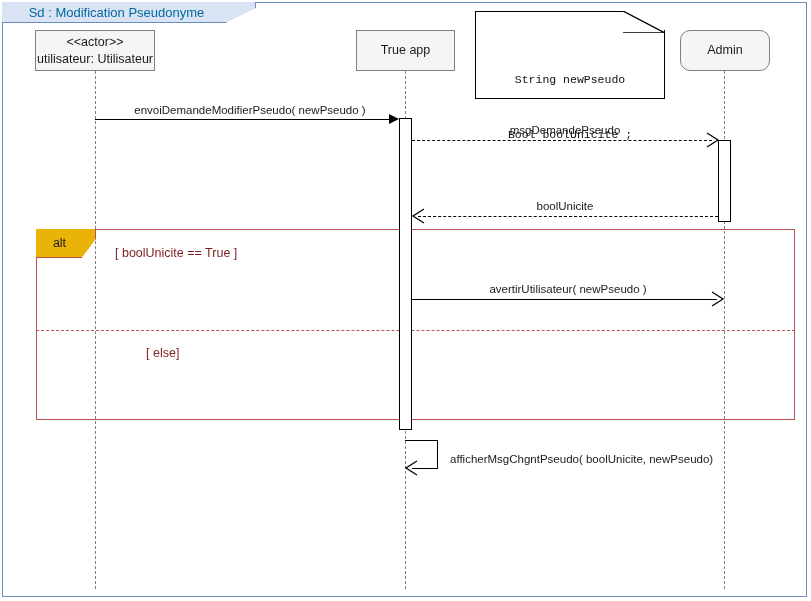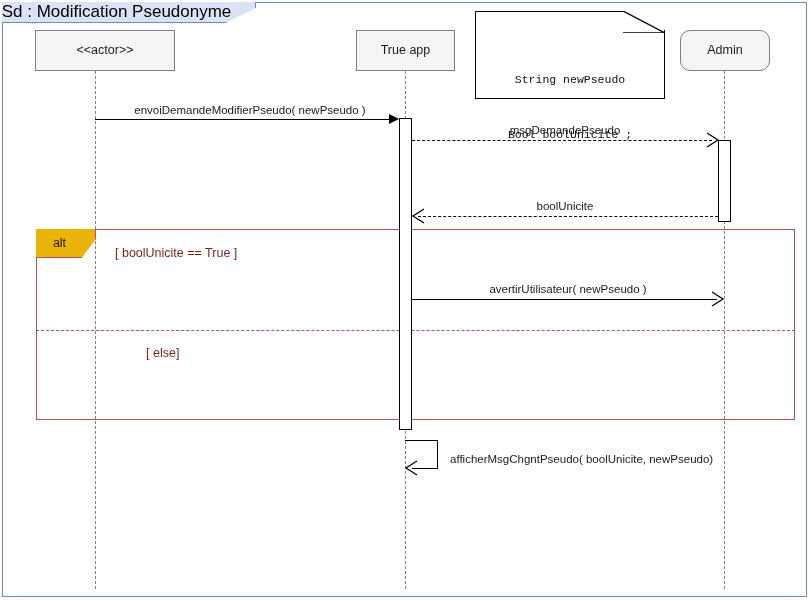--- a/index.html
+++ b/index.html
@@ -39,22 +39,22 @@
     border-bottom: 1.5px solid #6c8ebf;
     box-sizing: border-box;
     clip-path: polygon(0 0, 100% 0, 100% 28%, 88% 100%, 0 100%);
     display: flex;
     align-items: center;
     justify-content: center;
     padding-right: 24px;
     box-sizing: border-box;
   }
   #title-tab .txt {
-    font-size: 17px;
-    color: #000000;
+    font-size: 13px;
+    color: #0369a1;
     white-space: nowrap;
   }
 
   
   .lifeline-box {
     background: #f5f5f5;
     border: 1.2px solid #808080;
     box-sizing: border-box;
     display: flex;
     flex-direction: column;
@@ -170,22 +170,23 @@
 <body>
 
 <div id="canvas">
 
   <div id="frame" class="abs"></div>
 
   <div id="title-tab" class="abs">
     <span class="txt">Sd :  Modification Pseudonyme</span>
   </div>
 
-  <div class="lifeline-box abs" style="left:35px; top:30px; width:140px; height:41px;align-items:center;">
+  <div class="lifeline-box abs" style="left:35px; top:30px; width:120px; height:41px;align-items:center;">
     <span>&lt;&lt;actor&gt;&gt;</span>
+    <span>utilisateur: Utilisateur</span>
   </div>
   <div class="lifeline-line abs" style="left:95px; top:71px; height:518px;"></div>
 
   <div class="lifeline-box abs" style="left:356px; top:30px; width:99px; height:41px;">
     <span>True app</span>
   </div>
   <div class="lifeline-line abs" style="left:405px; top:71px; height:518px;"></div>
 
   <div class="lifeline-box abs" style="left:680px; top:30px; width:90px; height:41px;border-radius:10px;">
     <span>Admin</span>

